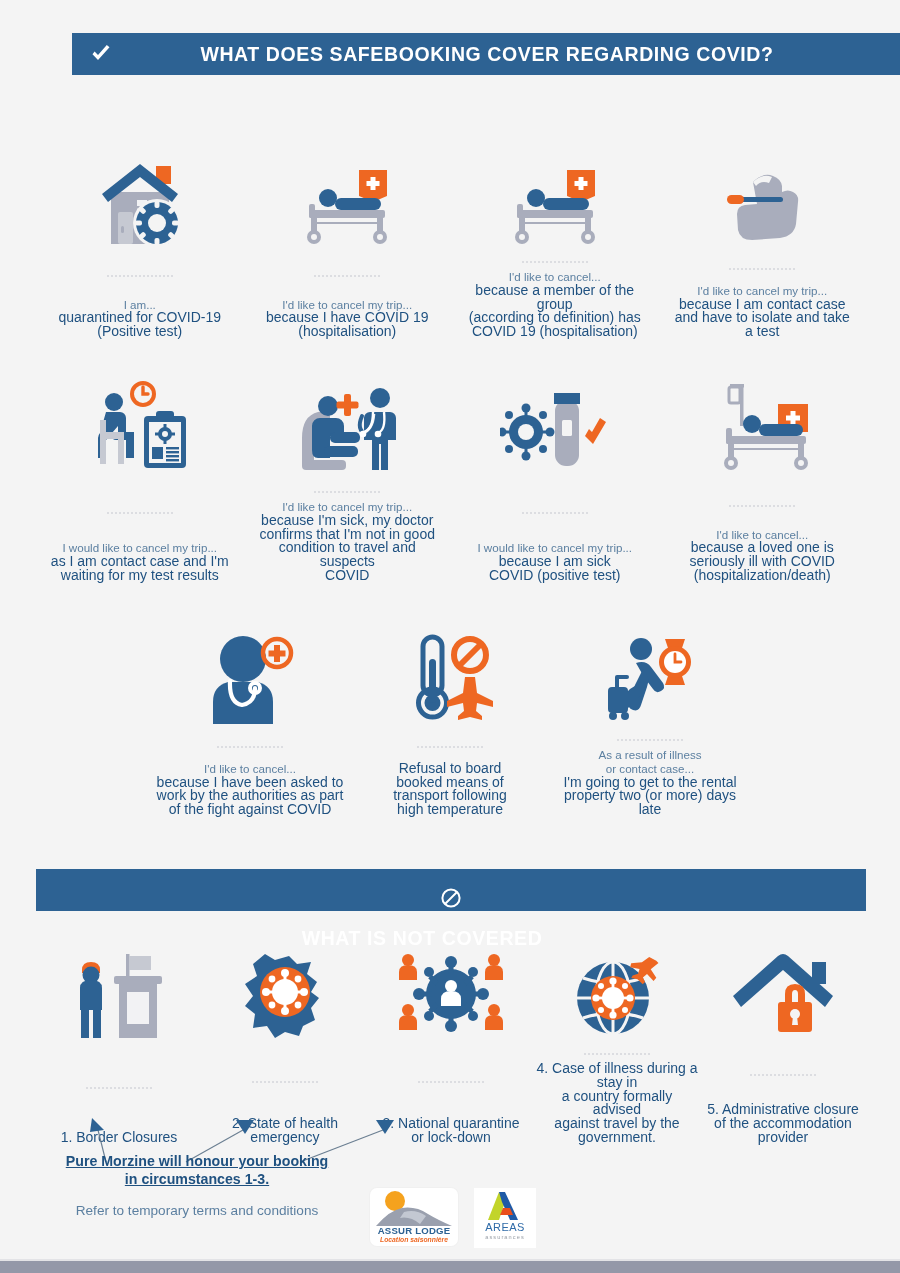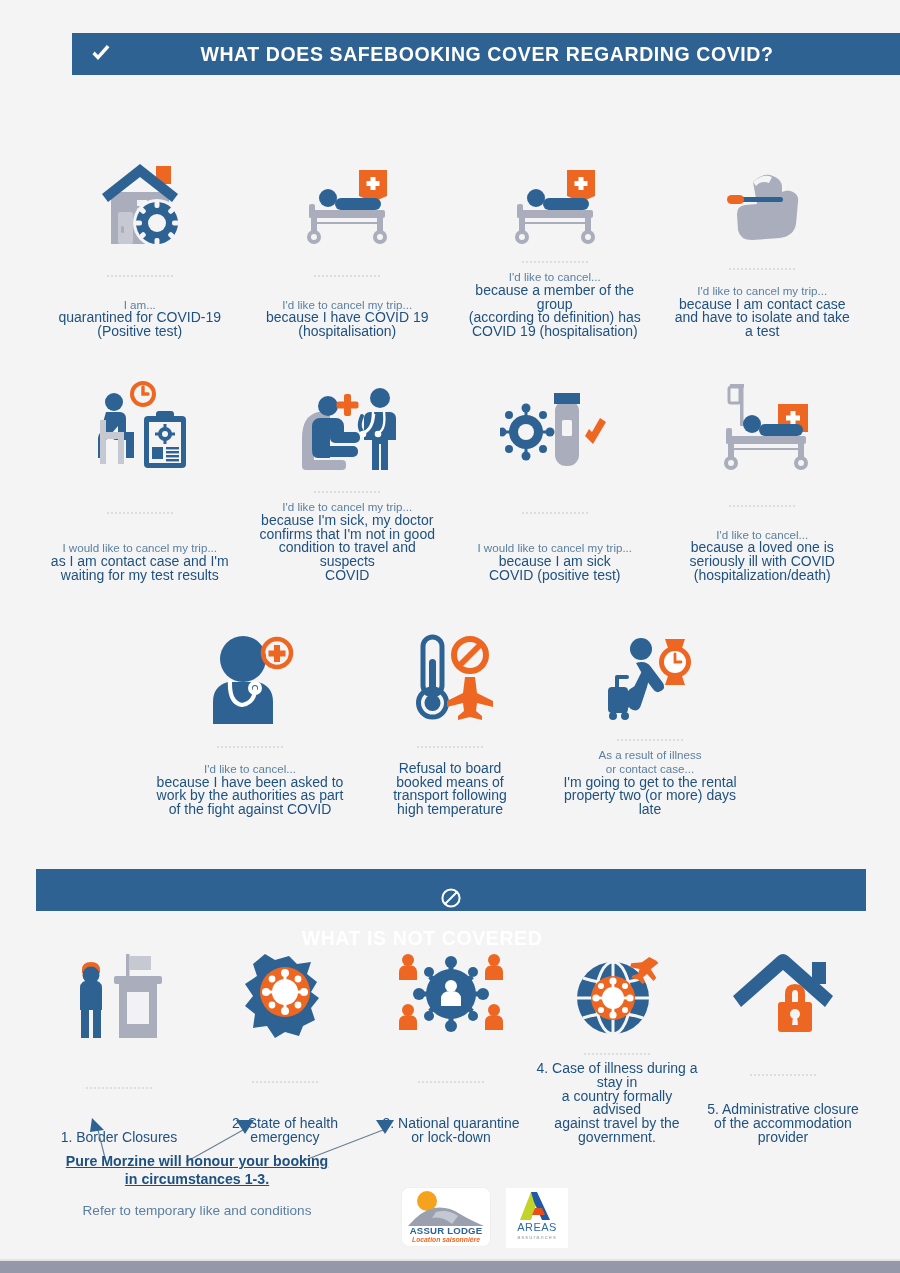--- a/index.html
+++ b/index.html
@@ -76,21 +76,21 @@
   .note .note-strong{
     display:block;color:var(--blue-text);font-size:14.2px;font-weight:bold;
     text-decoration:underline;line-height:18px;
   }
   .note .note-sub{
     display:block;color:var(--blue-muted);font-size:13.6px;line-height:18px;
     margin-top:14px;
   }
 
   
-  .logos{position:absolute;left:370px;top:1188px;display:flex;gap:16px;align-items:flex-start;margin-left:32px;}
+  .logos{position:absolute;left:370px;top:1188px;display:flex;gap:16px;align-items:flex-start;}
   .logo-assur{
     width:88px;height:58px;background:#fff;border-radius:7px;
     position:relative;overflow:hidden;box-shadow:0 0 0 1px #f0f0f0;
   }
   .logo-assur .al-text{
     position:absolute;left:0;right:0;bottom:3px;text-align:center;
   }
   .logo-assur .al-name{
     display:block;color:#2d6293;font-size:9.6px;font-weight:bold;letter-spacing:.2px;
   }
@@ -605,21 +605,21 @@
     </g>
     <g fill="#2d6293">
       <path d="M92 18 L104 30 L90 32 Z"></path>
       <path d="M236 20 L254 20 L245 34 Z"></path>
       <path d="M376 20 L394 20 L385 34 Z"></path>
     </g>
   </svg>
 
   <div class="note">
     <span class="note-strong">Pure Morzine will honour your booking in circumstances 1-3.</span>
-    <span class="note-sub">Refer to temporary like and conditions</span>
+    <span class="note-sub">Refer to temporary terms and conditions</span>
   </div>
 
   <div class="logos">
 
     <div class="logo-assur">
       <svg width="88" height="44" viewBox="0 0 88 44" aria-hidden="true">
         <circle cx="25" cy="13" r="10" fill="#f5a21e"></circle>
         <path d="M6 38 q14 -16 26 -18 q14 -2 26 6 q10 6 24 12 z" fill="#9aa0ae"></path>
         <path d="M34 24 q12 -3 22 4 l-6 8 q-10 -8 -20 -6 z" fill="#c3c8d2"></path>
       </svg>

